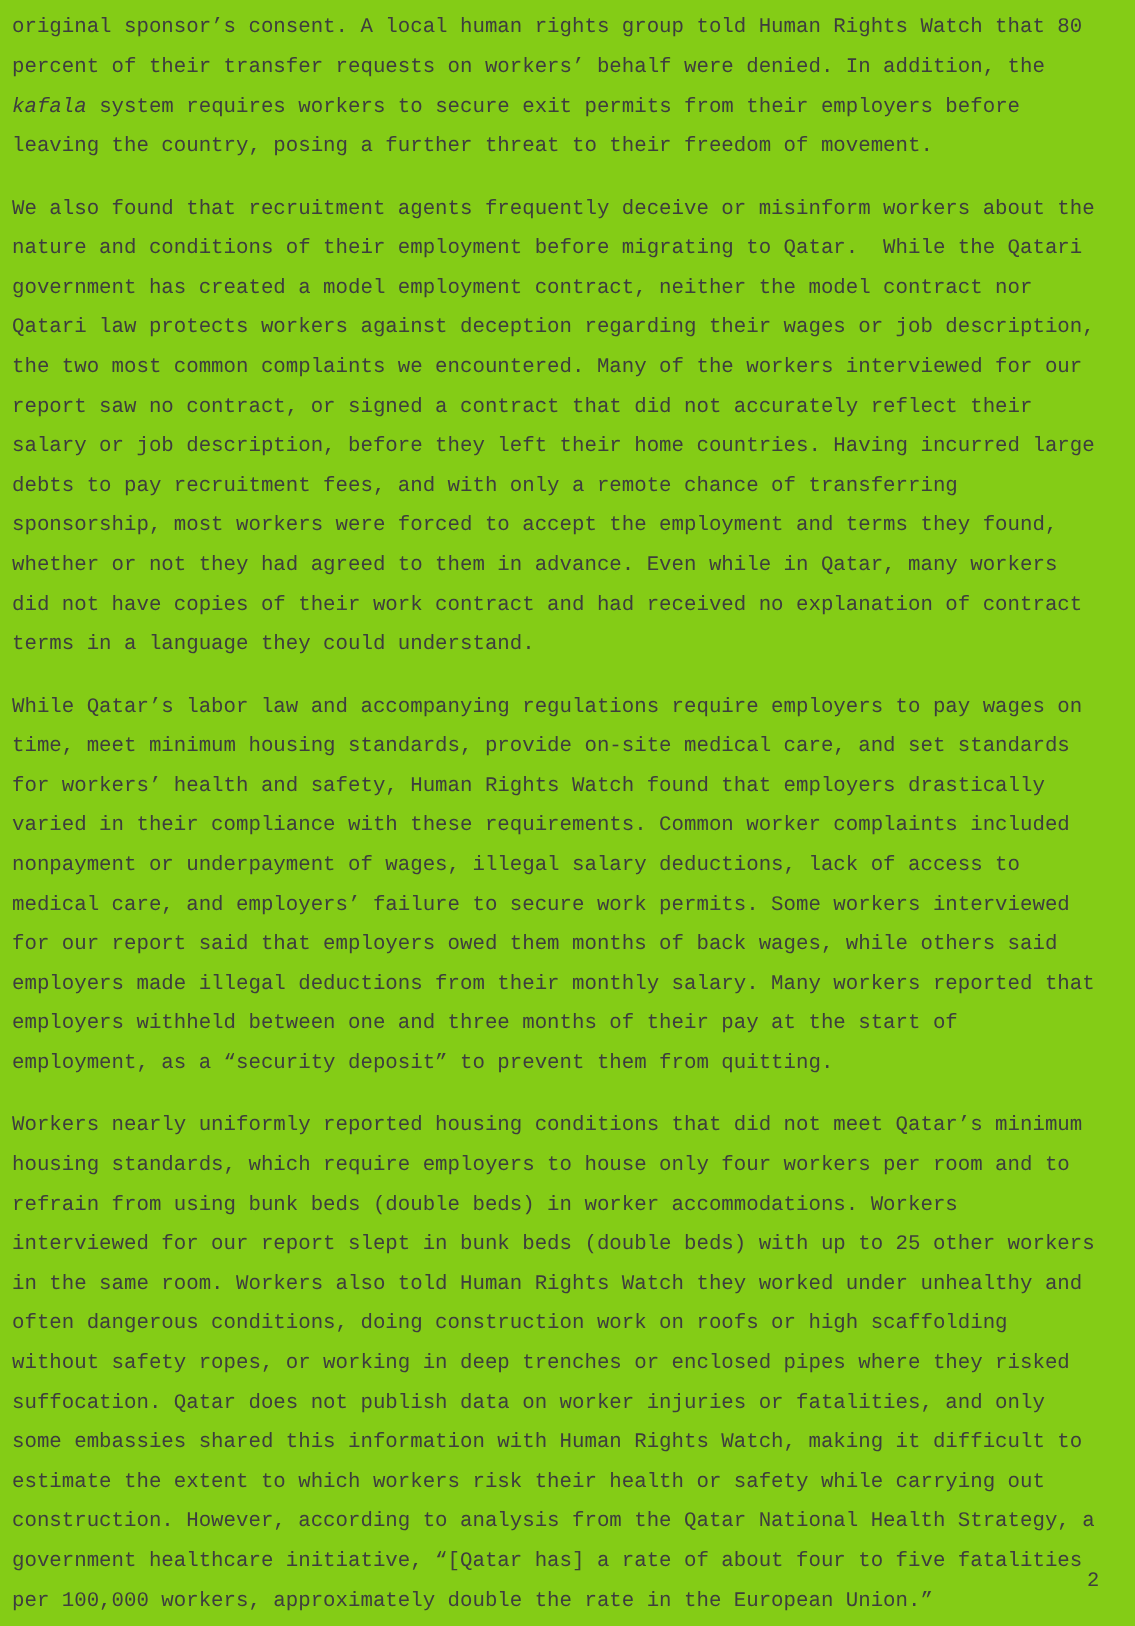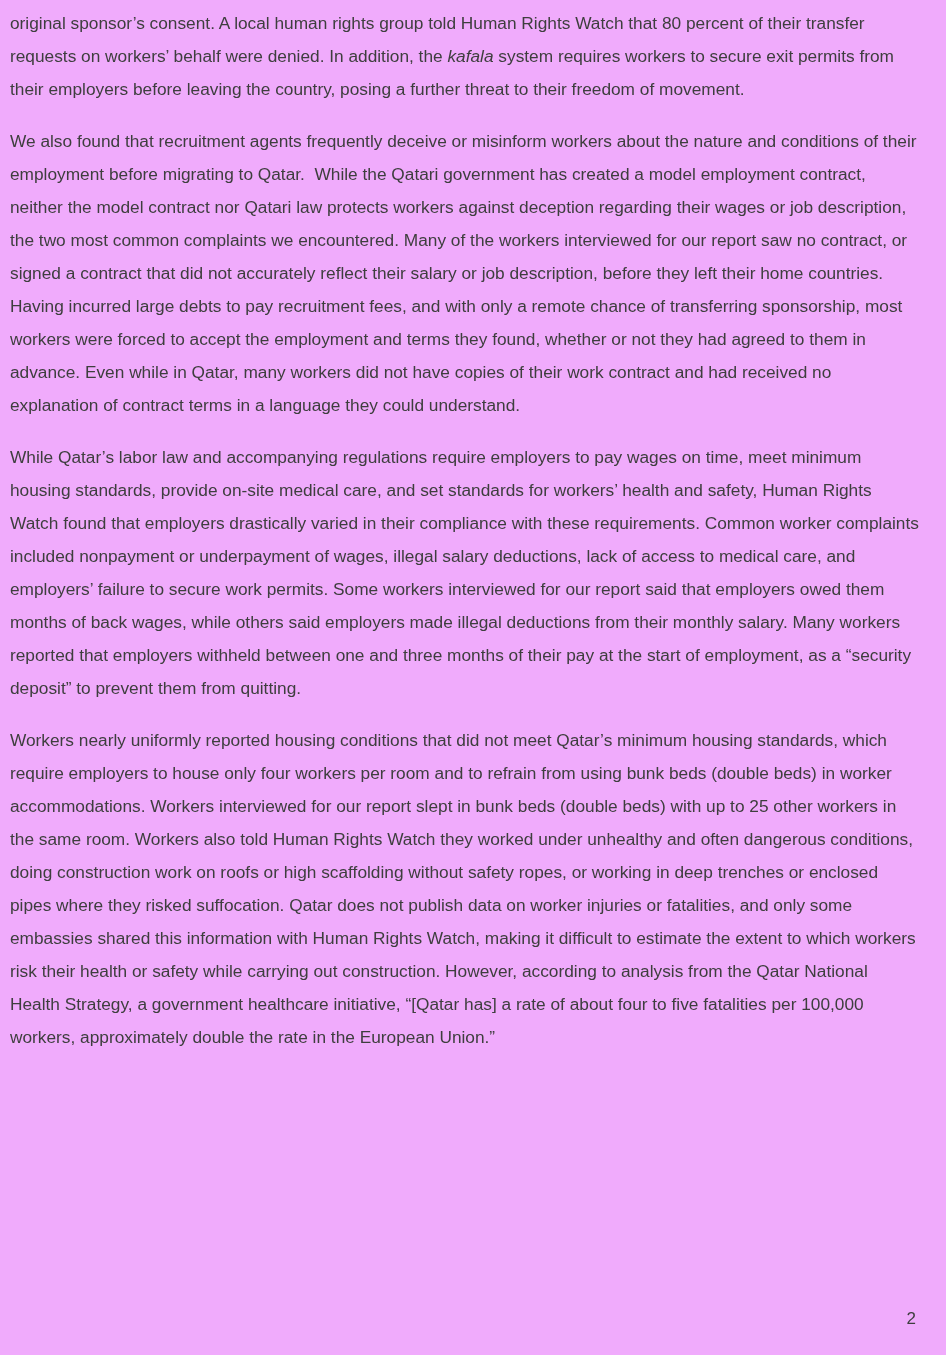--- a/index.html
+++ b/index.html
@@ -5,23 +5,23 @@
   html, body {
     margin: 0;
     padding: 0;
     background: #f7f7f4;
   }
   .page {
     position: relative;
     width: 946px;
     height: 1355px;
     box-sizing: border-box;
-    background: #f0abfc;
+    background: #84cc16;
     color: #3e3e3e;
-    font-family: Liberation Sans, sans-serif;
+    font-family: Liberation Mono, monospace;
     font-size: 17.3px;
     line-height: 33px;
     padding: 7px 26px 0 10px;
     overflow: hidden;
   }
   .para {
     margin: 0 0 19px 0;
     white-space: pre-wrap;
   }
   .section-heading {

